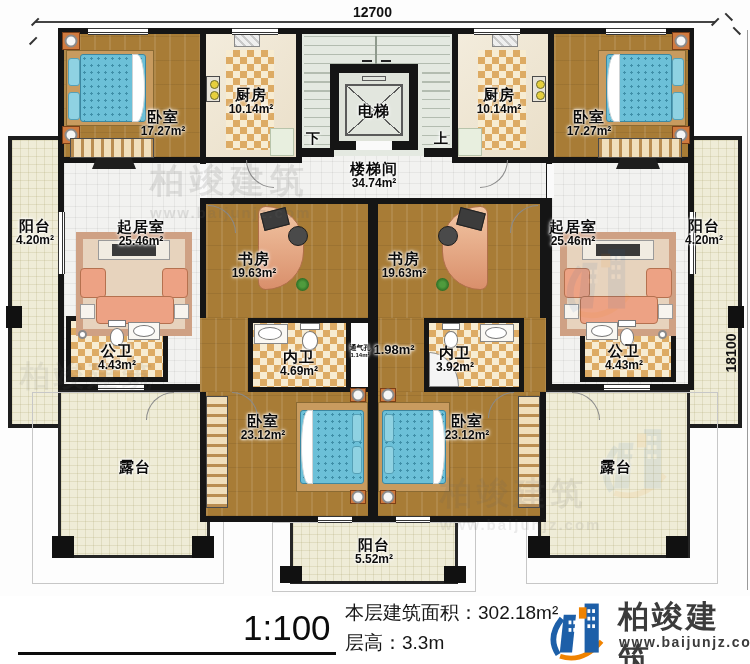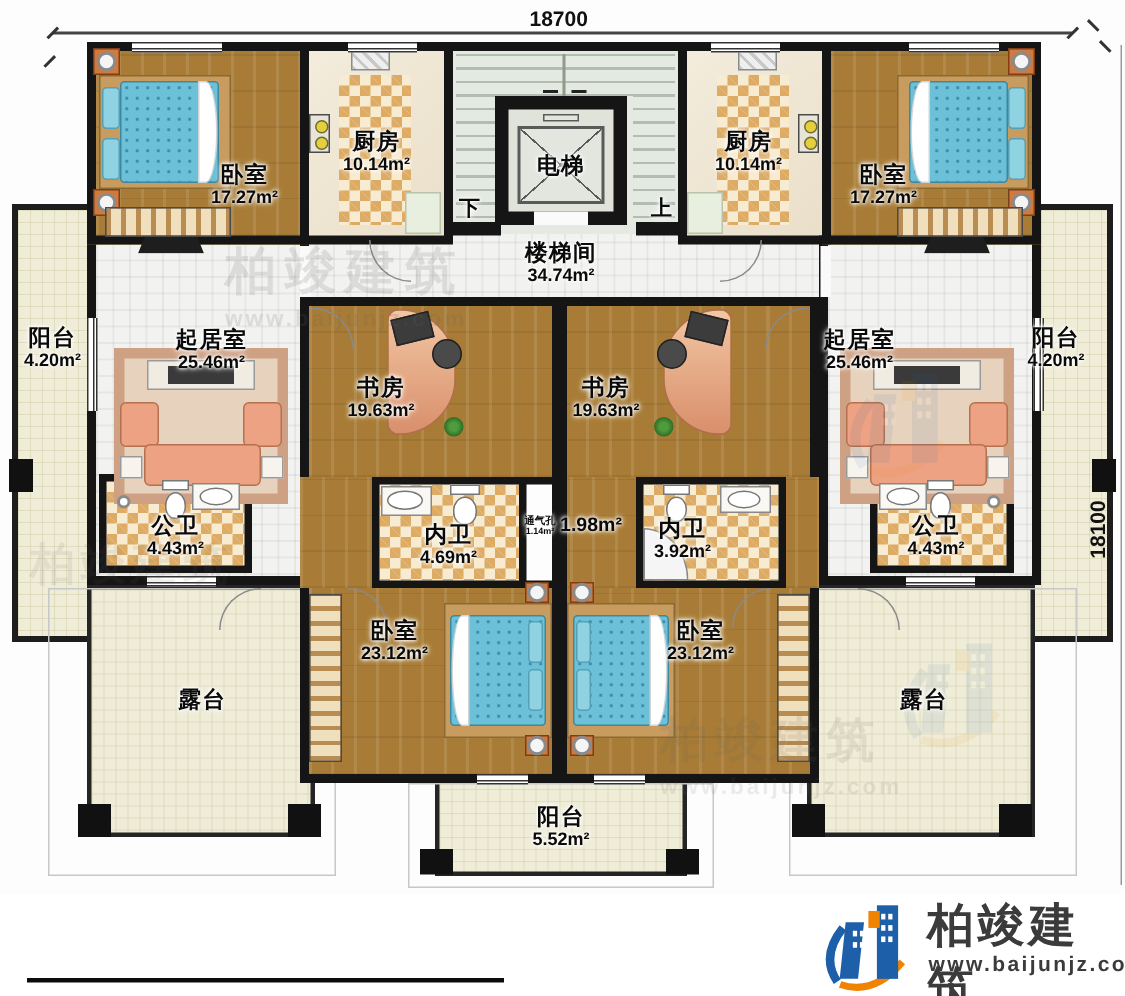--- a/index.html
+++ b/index.html
@@ -360,30 +360,33 @@
       <span class="nm">露台</span>
     </div>
   <div class="lbl" style="left:374px;top:536px;">
       <span class="nm">阳台</span>
       <span class="ar">5.52m²</span>
     </div>
 
   <div class="dimline" style="left:35px;top:21px;width:680px;height:1.5px;"></div>
   <div class="tick" style="left:30px;top:21px;transform:rotate(-45deg);"></div>
   <div class="tick" style="left:710px;top:21px;transform:rotate(-45deg);"></div>
-  <div class="dimtext" style="left:353px;top:4px;">18700</div>
+  <div class="dimtext" style="left:353px;top:4px;">12700</div>
   <div class="dimline" style="left:747px;top:30px;width:1px;height:560px;background:#999;"></div>
   <div class="dimtext" style="left:712px;top:345px;transform:rotate(-90deg);transform-origin:center;">18100</div>
   <div class="tick" style="left:28px;top:40px;transform:rotate(-45deg);"></div>
   <div class="tick" style="left:724px;top:16px;transform:rotate(45deg);"></div>
   <div class="tick" style="left:732px;top:30px;transform:rotate(45deg);"></div>
 </div>
 
 <div id="titleblock">
+  <div class="scale">1:100</div>
   <div class="underline"></div>
+  <div class="note" style="left:345px;top:4px;">本层建筑面积：302.18m²</div>
+  <div class="note" style="left:345px;top:34px;">层高：3.3m</div>
   <svg style="position:absolute;left:545px;top:0px;" width="66" height="66" viewBox="0 0 70 70">
     <defs>
       <symbol id="logoglyph" viewBox="0 0 70 70">
         <path d="M14 62 Q2 44 18 24" stroke="#1d5fa8" stroke-width="6" fill="none"></path>
         <path d="M16 64 Q40 72 60 48" stroke="#f08300" stroke-width="5" fill="none"></path>
         <rect x="22" y="20" width="13" height="40" fill="#1d5fa8" transform="skewX(-6)"></rect>
         <rect x="42" y="8" width="15" height="52" fill="#1d5fa8"></rect>
         <rect x="36" y="12" width="8" height="12" fill="#f08300"></rect>
         <rect x="45" y="14" width="3" height="4" fill="#fff"></rect>
           <rect x="50" y="14" width="3" height="4" fill="#fff"></rect>

